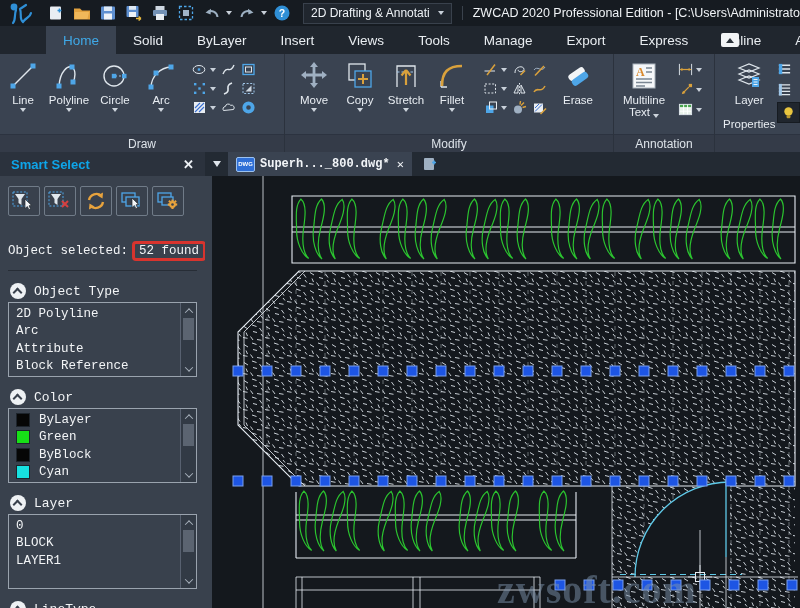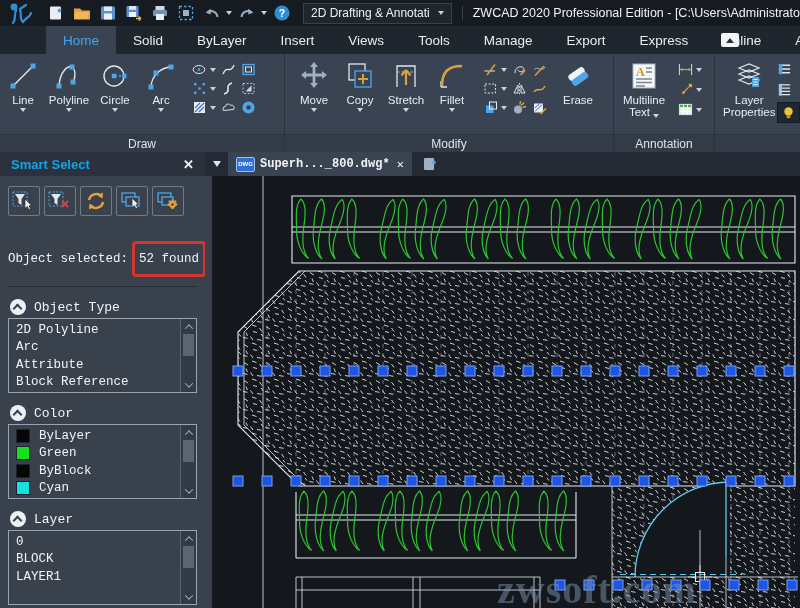--- a/index.html
+++ b/index.html
@@ -45,21 +45,21 @@
   .doctab{height:24px;background:#3a4351;display:flex;align-items:center;gap:5px;padding:0 8px;font-family:"Liberation Mono",monospace;font-weight:bold;font-size:12px;color:#f2f5f8}
   .dwg-badge{width:17px;height:13px;background:#2f6fd6;border:1px solid #9cc2f0;border-radius:2px;color:#fff;font-size:6px;font-weight:bold;display:flex;align-items:center;justify-content:center;font-family:"Liberation Sans",sans-serif}
   .dt-close{font-size:12px;margin-left:2px}
   .newdoc{width:22px;height:18px;display:flex;align-items:center;justify-content:center}
   
   .main{flex:1;display:flex;min-height:0}
   .sidepanel{width:205px;flex:0 0 auto;background:#39414d;box-sizing:border-box;padding:10px 8px 0 8px;overflow:hidden;font-family:"Liberation Mono",monospace;color:#f2f4f6}
   .sstools{display:flex;gap:4px}
   .sstool{width:30px;height:28px;border:1px solid #707b88;border-radius:2px;display:flex;align-items:center;justify-content:center}
   .status{display:flex;align-items:center;margin-top:25px;font-size:12.5px;white-space:nowrap}
-  .found-box{border:3px solid var(--u-warn-red);border-radius:4px;padding:8px 4px;margin-left:4px}
+  .found-box{border:3px solid var(--u-warn-red);border-radius:4px;padding:0 4px;margin-left:4px}
   .psep{height:1px;background:#272d36;margin-top:9px}
   .sec-head{display:flex;align-items:center;gap:8px;margin:12px 0 3px 2px;font-size:13px}
   .chev-circle{width:16px;height:16px;border-radius:50%;background:#eef1f4;position:relative;flex:0 0 auto}
   .chev-circle::after{content:"";position:absolute;left:4px;top:6px;width:5px;height:5px;border-left:2px solid #39414d;border-top:2px solid #39414d;transform:rotate(45deg)}
   .listbox{position:relative;border:1px solid #9aa3ae;height:75px;box-sizing:border-box;padding:2px 0;overflow:hidden}
   .lb-rows{padding-right:16px}
   .lb-row{height:17.5px;display:flex;align-items:center;padding-left:7px;font-size:12.5px}
   .swatch{width:12px;height:12px;margin-right:9px;border:1px solid #1d242c;flex:0 0 auto}
   .sbar{position:absolute;top:0;right:0;bottom:0;width:15px;background:#323a45;border-left:1px solid #586170}
   .sb-ar{position:absolute;left:0;right:0;height:13px;display:flex;align-items:center;justify-content:center}
@@ -449,21 +449,21 @@
           <svg class="bicon" viewBox="0 0 32 32">
               <g stroke="#dfe6ec" fill="none" stroke-width="1.2">
                 <path d="M6,8 L16,4 L26,8 L16,12 Z"></path>
                 <path d="M6,14 L16,10 L26,14 L16,18 Z"></path>
                 <path d="M6,20 L16,16 L26,20 L16,24 Z"></path>
               </g>
               <rect x="19" y="17" width="7" height="10" fill="#4ea6e8"></rect>
               <path d="M20.5,19.5 h4 M20.5,22 h4 M20.5,24.5 h4" stroke="#eaf2fa" stroke-width="1"></path>
             </svg>
           <span class="blabel">Layer</span>
-          <span class="blabel" style="margin-top:0">Properties</span>
+          <span class="blabel" style="margin-top:12px">Properties</span>
         </div>
         <div class="minicol" style="margin-left:2px">
           <span class="micell">
               <svg class="mi" viewBox="0 0 16 16">
                 <path d="M2,3.5 H14 M2,7.5 H14 M2,11.5 H14" stroke="#dfe6ec" stroke-width="1.6"></path>
                 <rect x="2" y="2" width="3.6" height="11" fill="#4ea6e8"></rect>
               </svg>
             </span>
           <span class="micell">
               <svg class="mi" viewBox="0 0 16 16">

